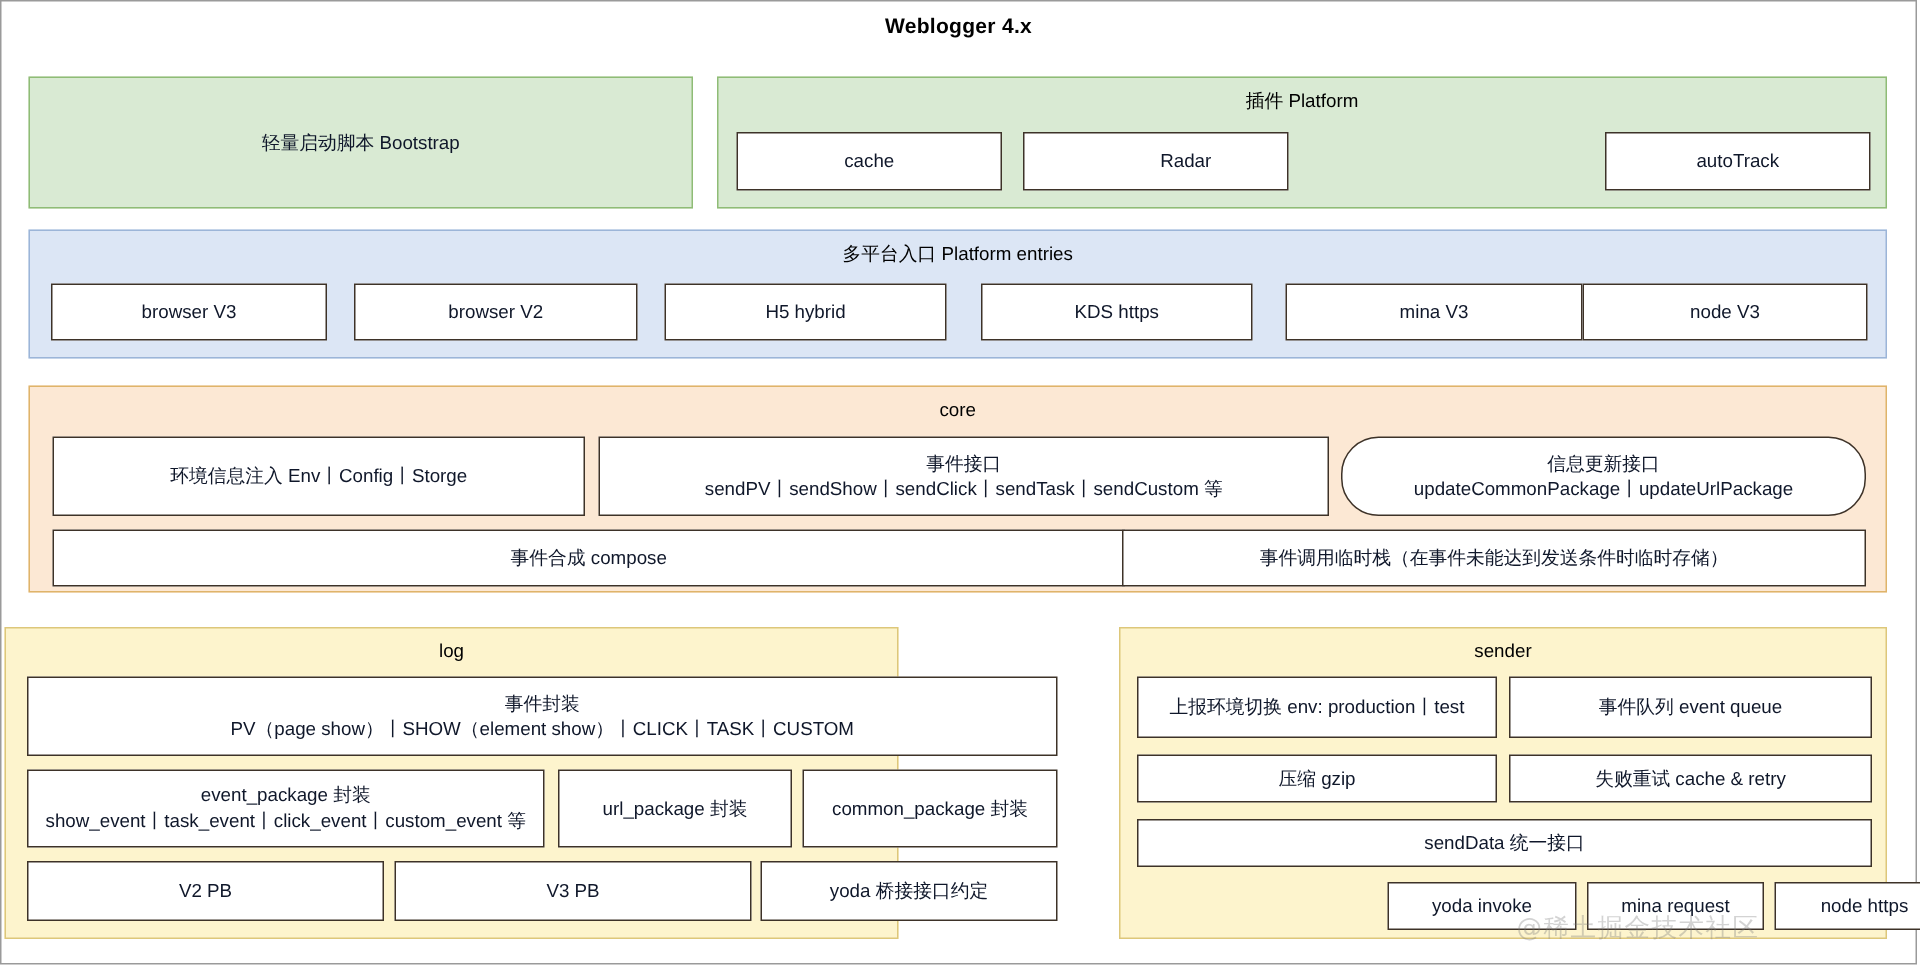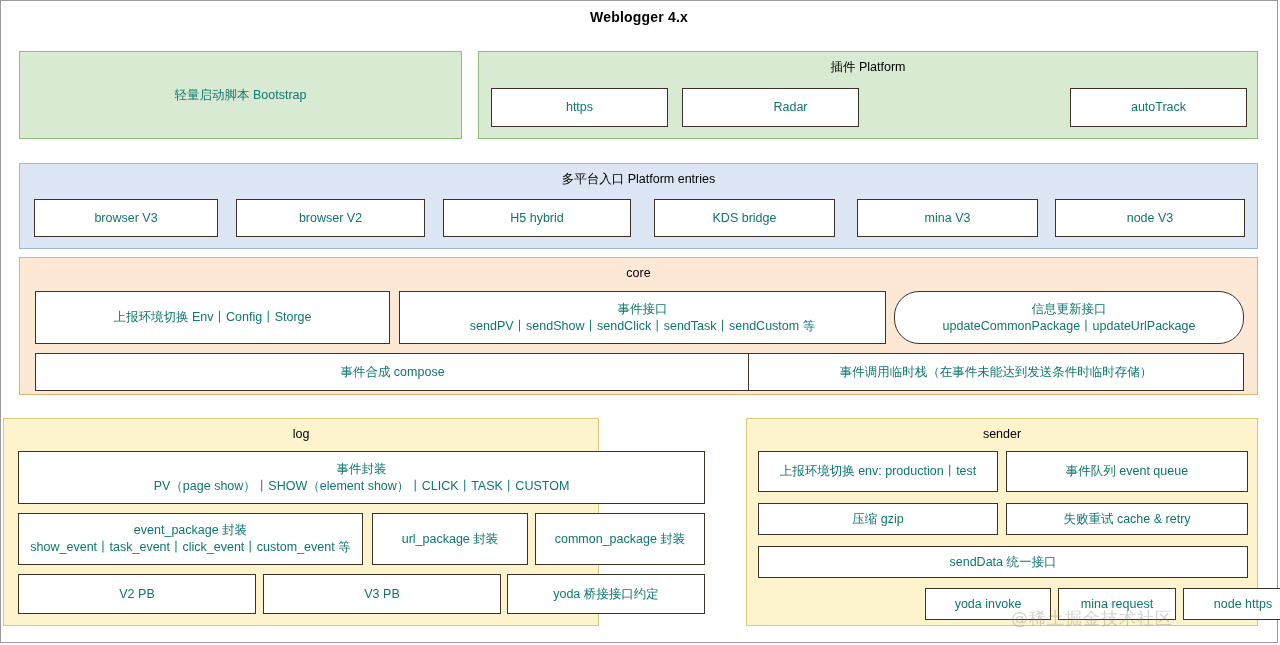--- a/index.html
+++ b/index.html
@@ -63,48 +63,48 @@
     position: absolute;
     box-sizing: border-box;
     background: #ffffff;
     border: 1px solid #3d3228;
     display: flex;
     align-items: center;
     justify-content: center;
     text-align: center;
     font-size: 12.5px;
     line-height: 17px;
-    color: #0f766e;
+    color: #0f172a;
     padding: 2px 4px;
   }
   .box .two-line { display: block; }
   .box .ln1 { display: block; }
   .box .ln2 { display: block; }
 
   
   #bootstrap-group { left: 18px;  top: 50px;  width: 443px; height: 88px; }
   #bootstrap-box   { left: 0;     top: 0;     width: 100%;  height: 100%;
                      background: transparent; border: none; font-size: 12.5px; }
 
   
   #plugins-group { left: 477px; top: 50px; width: 780px; height: 88px; }
   .plugin-box { top: 36px; height: 39px; }
   #plugin-0 { left: 12px;  width: 177px; }
   #plugin-1 { left: 203px; width: 177px; padding-left: 44px; }
   #plugin-2 { left: 397px; width: 177px; }
   #plugin-3 { left: 591px; width: 177px; }
 
   
-  #platform-group { left: 18px; top: 152px; width: 1239px; height: 86px; margin-top: 10px; }
+  #platform-group { left: 18px; top: 152px; width: 1239px; height: 86px; }
   .platform-box { top: 35px; height: 38px; }
   #platform-0 { left: 14px;  width: 184px; }
   #platform-1 { left: 216px; width: 189px; }
   #platform-2 { left: 423px; width: 188px; }
   #platform-3 { left: 634px; width: 181px; }
-  #platform-4 { left: 837px; width: 181px; }
+  #platform-4 { left: 837px; width: 198px; }
   #platform-5 { left: 1035px; width: 190px; }
 
   
   #core-group { left: 18px; top: 256px; width: 1239px; height: 138px; }
   .core-row1 { top: 33px; height: 53px; }
   #core-env      { left: 15px;  width: 355px; }
   #core-event    { left: 379px; width: 487px; }
   #core-update   { left: 874px; width: 350px; border-radius: 25px; }
   .core-row2 { top: 95px; height: 38px; }
   #core-compose  { left: 15px;  width: 715px; }
@@ -156,41 +156,41 @@
 <div class="diagram-frame">
 
   <div class="diagram-title">Weblogger 4.x</div>
 
   <div class="group g-green" id="bootstrap-group">
     <div class="box" id="bootstrap-box">轻量启动脚本 Bootstrap</div>
   </div>
 
   <div class="group g-green" id="plugins-group">
     <div class="group-label">插件 Platform</div>
-    <div class="box plugin-box" id="plugin-0">https</div>
+    <div class="box plugin-box" id="plugin-0">cache</div>
     <div class="box plugin-box" id="plugin-1">Radar</div>
     <div class="box plugin-box" id="plugin-3">autoTrack</div>
   </div>
 
   <div class="group g-blue" id="platform-group">
     <div class="group-label">多平台入口 Platform entries</div>
     <div class="box platform-box" id="platform-0">browser V3</div>
     <div class="box platform-box" id="platform-1">browser V2</div>
     <div class="box platform-box" id="platform-2">H5 hybrid</div>
-    <div class="box platform-box" id="platform-3">KDS bridge</div>
+    <div class="box platform-box" id="platform-3">KDS https</div>
     <div class="box platform-box" id="platform-4">mina V3</div>
     <div class="box platform-box" id="platform-5">node V3</div>
   </div>
 
   <div class="group g-orange" id="core-group">
     <div class="group-label">core</div>
 
     <div class="box core-row1" id="core-env">
       <span class="two-line">
-        <span class="ln1">上报环境切换 Env丨Config丨Storge</span>
+        <span class="ln1">环境信息注入 Env丨Config丨Storge</span>
       </span>
     </div>
 
     <div class="box core-row1" id="core-event">
       <span class="two-line">
         <span class="ln1">事件接口</span>
         <span class="ln2">sendPV丨sendShow丨sendClick丨sendTask丨sendCustom 等</span>
       </span>
     </div>
 

